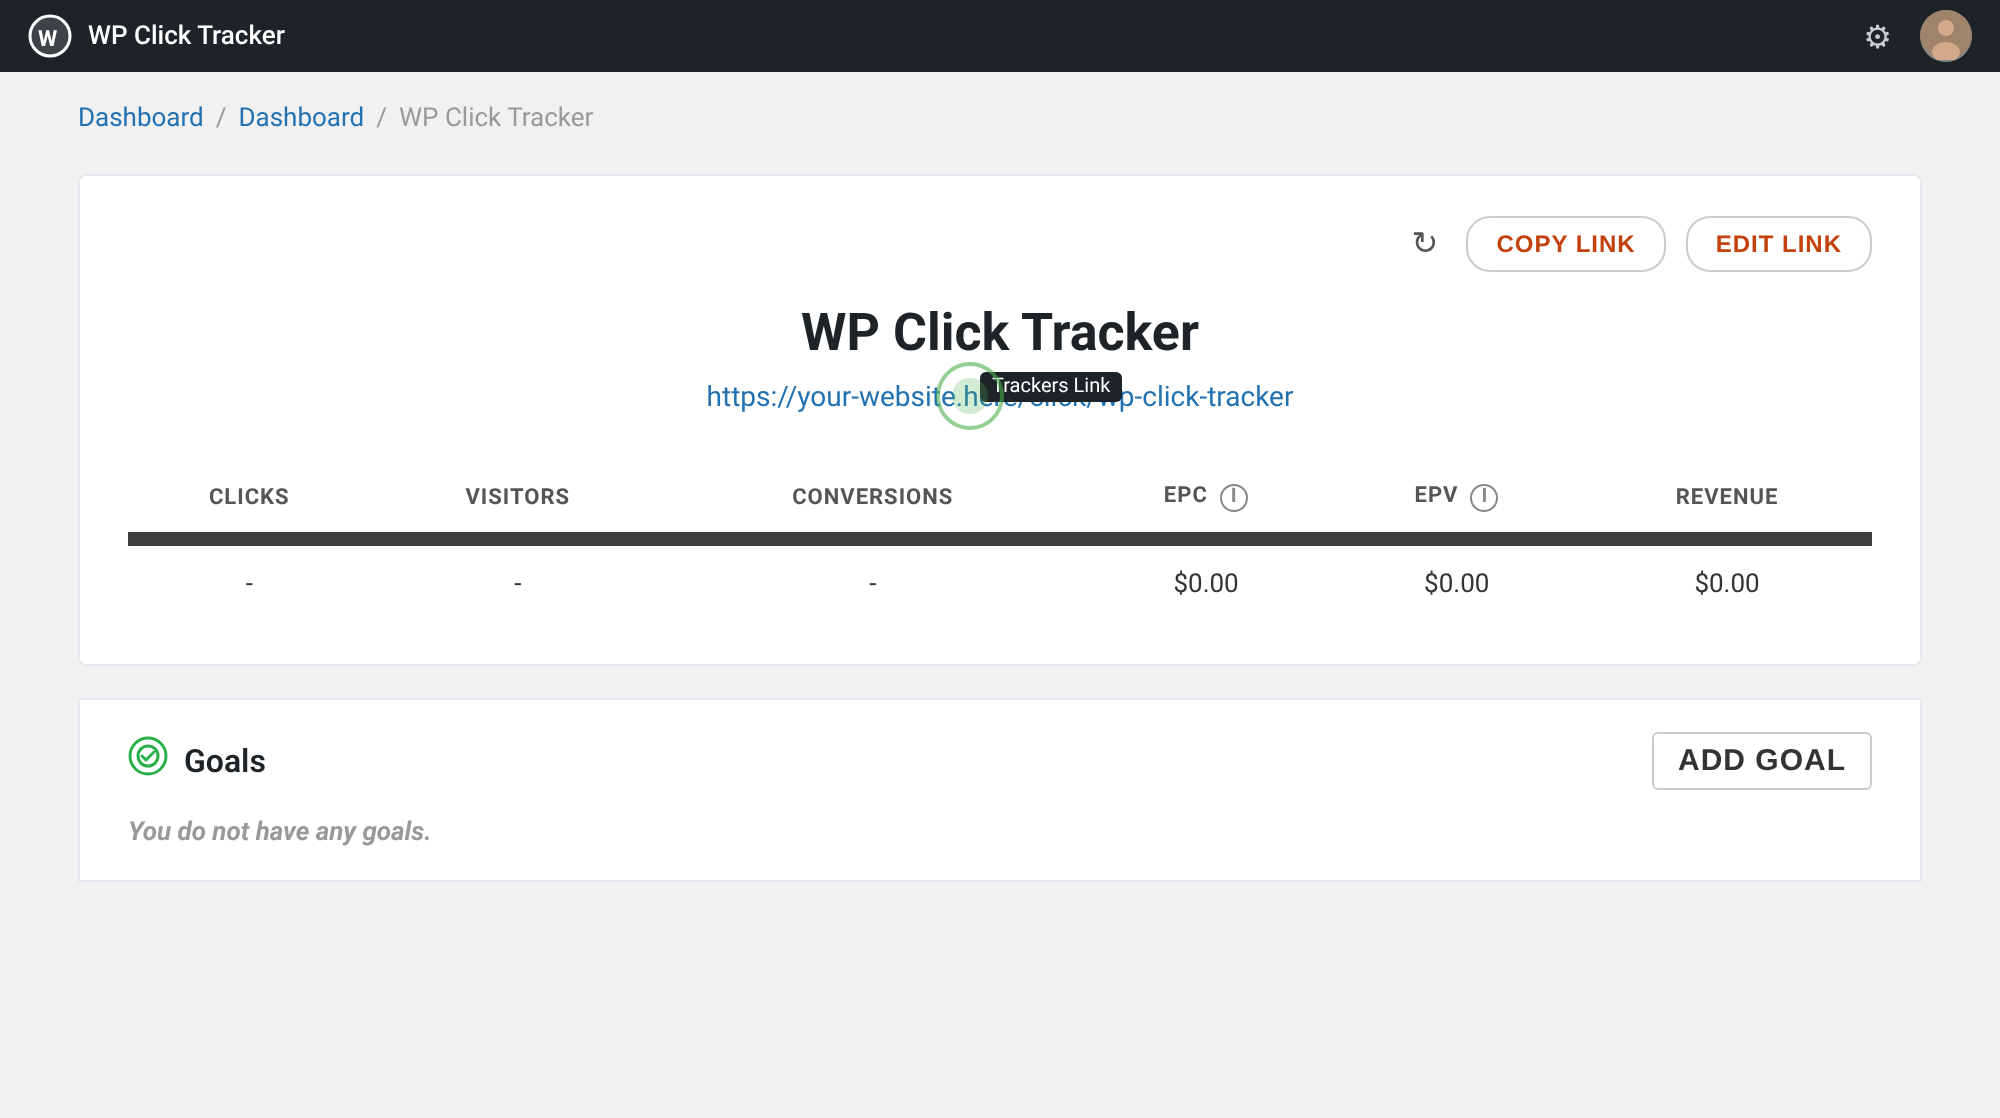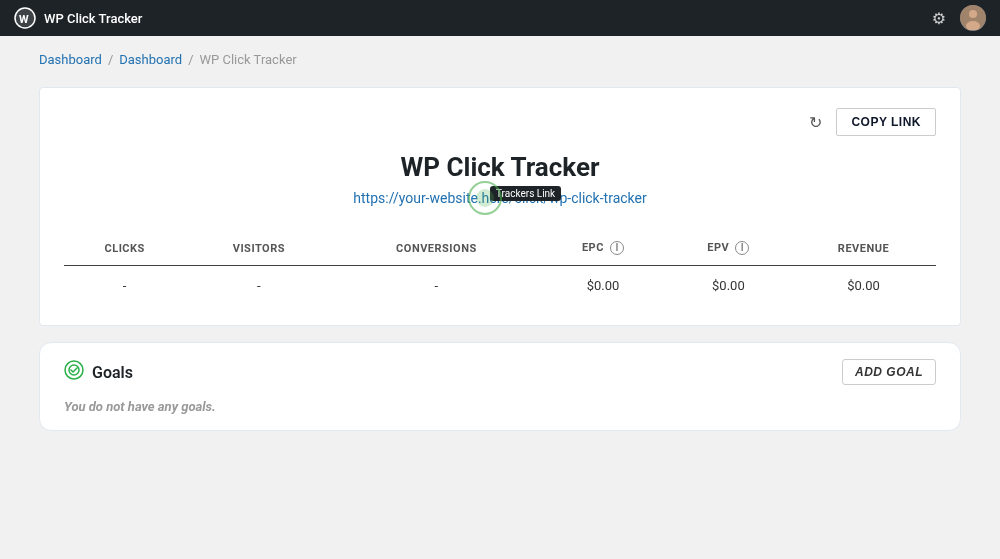--- a/index.html
+++ b/index.html
@@ -106,28 +106,28 @@
       background: none;
       border: none;
       cursor: pointer;
       color: #555;
       font-size: 16px;
       padding: 4px;
     }
     .btn {
       border: 1px solid #ccc;
       background: #fff;
-      border-radius: 2px;
+      border-radius: 12px;
       padding: 6px 14px;
       font-size: 12px;
       font-weight: 600;
       cursor: pointer;
       letter-spacing: 0.5px;
       text-transform: uppercase;
-      color: #0f172a;
+      color: #c2410c;
     }
 
     
     .tracker-info {
       text-align: center;
       margin-bottom: 24px;
       position: relative;
     }
     .tracker-name {
       font-size: 26px;
@@ -160,21 +160,21 @@
       border-collapse: collapse;
       margin-bottom: 0;
     }
     .stats-table th {
       text-align: center;
       font-size: 11px;
       font-weight: 700;
       letter-spacing: 0.5px;
       color: #555;
       padding: 10px 8px;
-      border-bottom: 1px solid #404040;
+      border-bottom: 7px solid #404040;
       text-transform: uppercase;
     }
     .stats-table td {
       text-align: center;
       font-size: 13px;
       color: #333;
       padding: 12px 8px;
     }
     .info-icon {
       display: inline-block;
@@ -187,21 +187,21 @@
       line-height: 12px;
       text-align: center;
       cursor: pointer;
       margin-left: 3px;
     }
 
     
     .goals-card {
       background: #fff;
       border: 1px solid #e2e8f0;
-      border-radius: 12px;
+      border-radius: 0;
       padding: 16px 24px;
     }
     .goals-header {
       display: flex;
       justify-content: space-between;
       align-items: center;
       margin-bottom: 14px;
     }
     .goals-title {
       display: flex;
@@ -213,27 +213,26 @@
     }
     .goals-icon {
       color: #2ab04a;
       font-size: 18px;
     }
     .add-goal-btn {
       border: 1px solid #ccc;
       background: #fff;
       border-radius: 3px;
       padding: 5px 12px;
-      font-size: 12px;
+      font-size: 15px;
       font-weight: 600;
       cursor: pointer;
       text-transform: uppercase;
       letter-spacing: 0.5px;
       color: #333;
-      font-style: italic;
     }
     .no-goals-text {
       font-size: 13px;
       color: #999;
       font-style: italic;
       font-weight: bold;
     }
   </style>
 </head>
 <body>
@@ -269,20 +268,21 @@
     <a class="breadcrumb-link">Dashboard</a>
     <span class="breadcrumb-sep">/</span>
     <span class="breadcrumb-current">WP Click Tracker</span>
   </div>
 
   <div class="card">
 
     <div class="toolbar-row">
       <button class="refresh-btn">↻</button>
       <button class="btn">COPY LINK</button>
+      <button class="btn">EDIT LINK</button>
     </div>
 
     <div class="tracker-info">
       
       <div style="position:relative; display:inline-block;">
         <h1 class="tracker-name">WP Click Tracker</h1>
         <div style="position:relative; display:inline-block;">
           <span class="tracker-link-badge">Trackers Link</span>
           <a class="tracker-url">https://your-website.here/click/wp-click-tracker</a>
           

